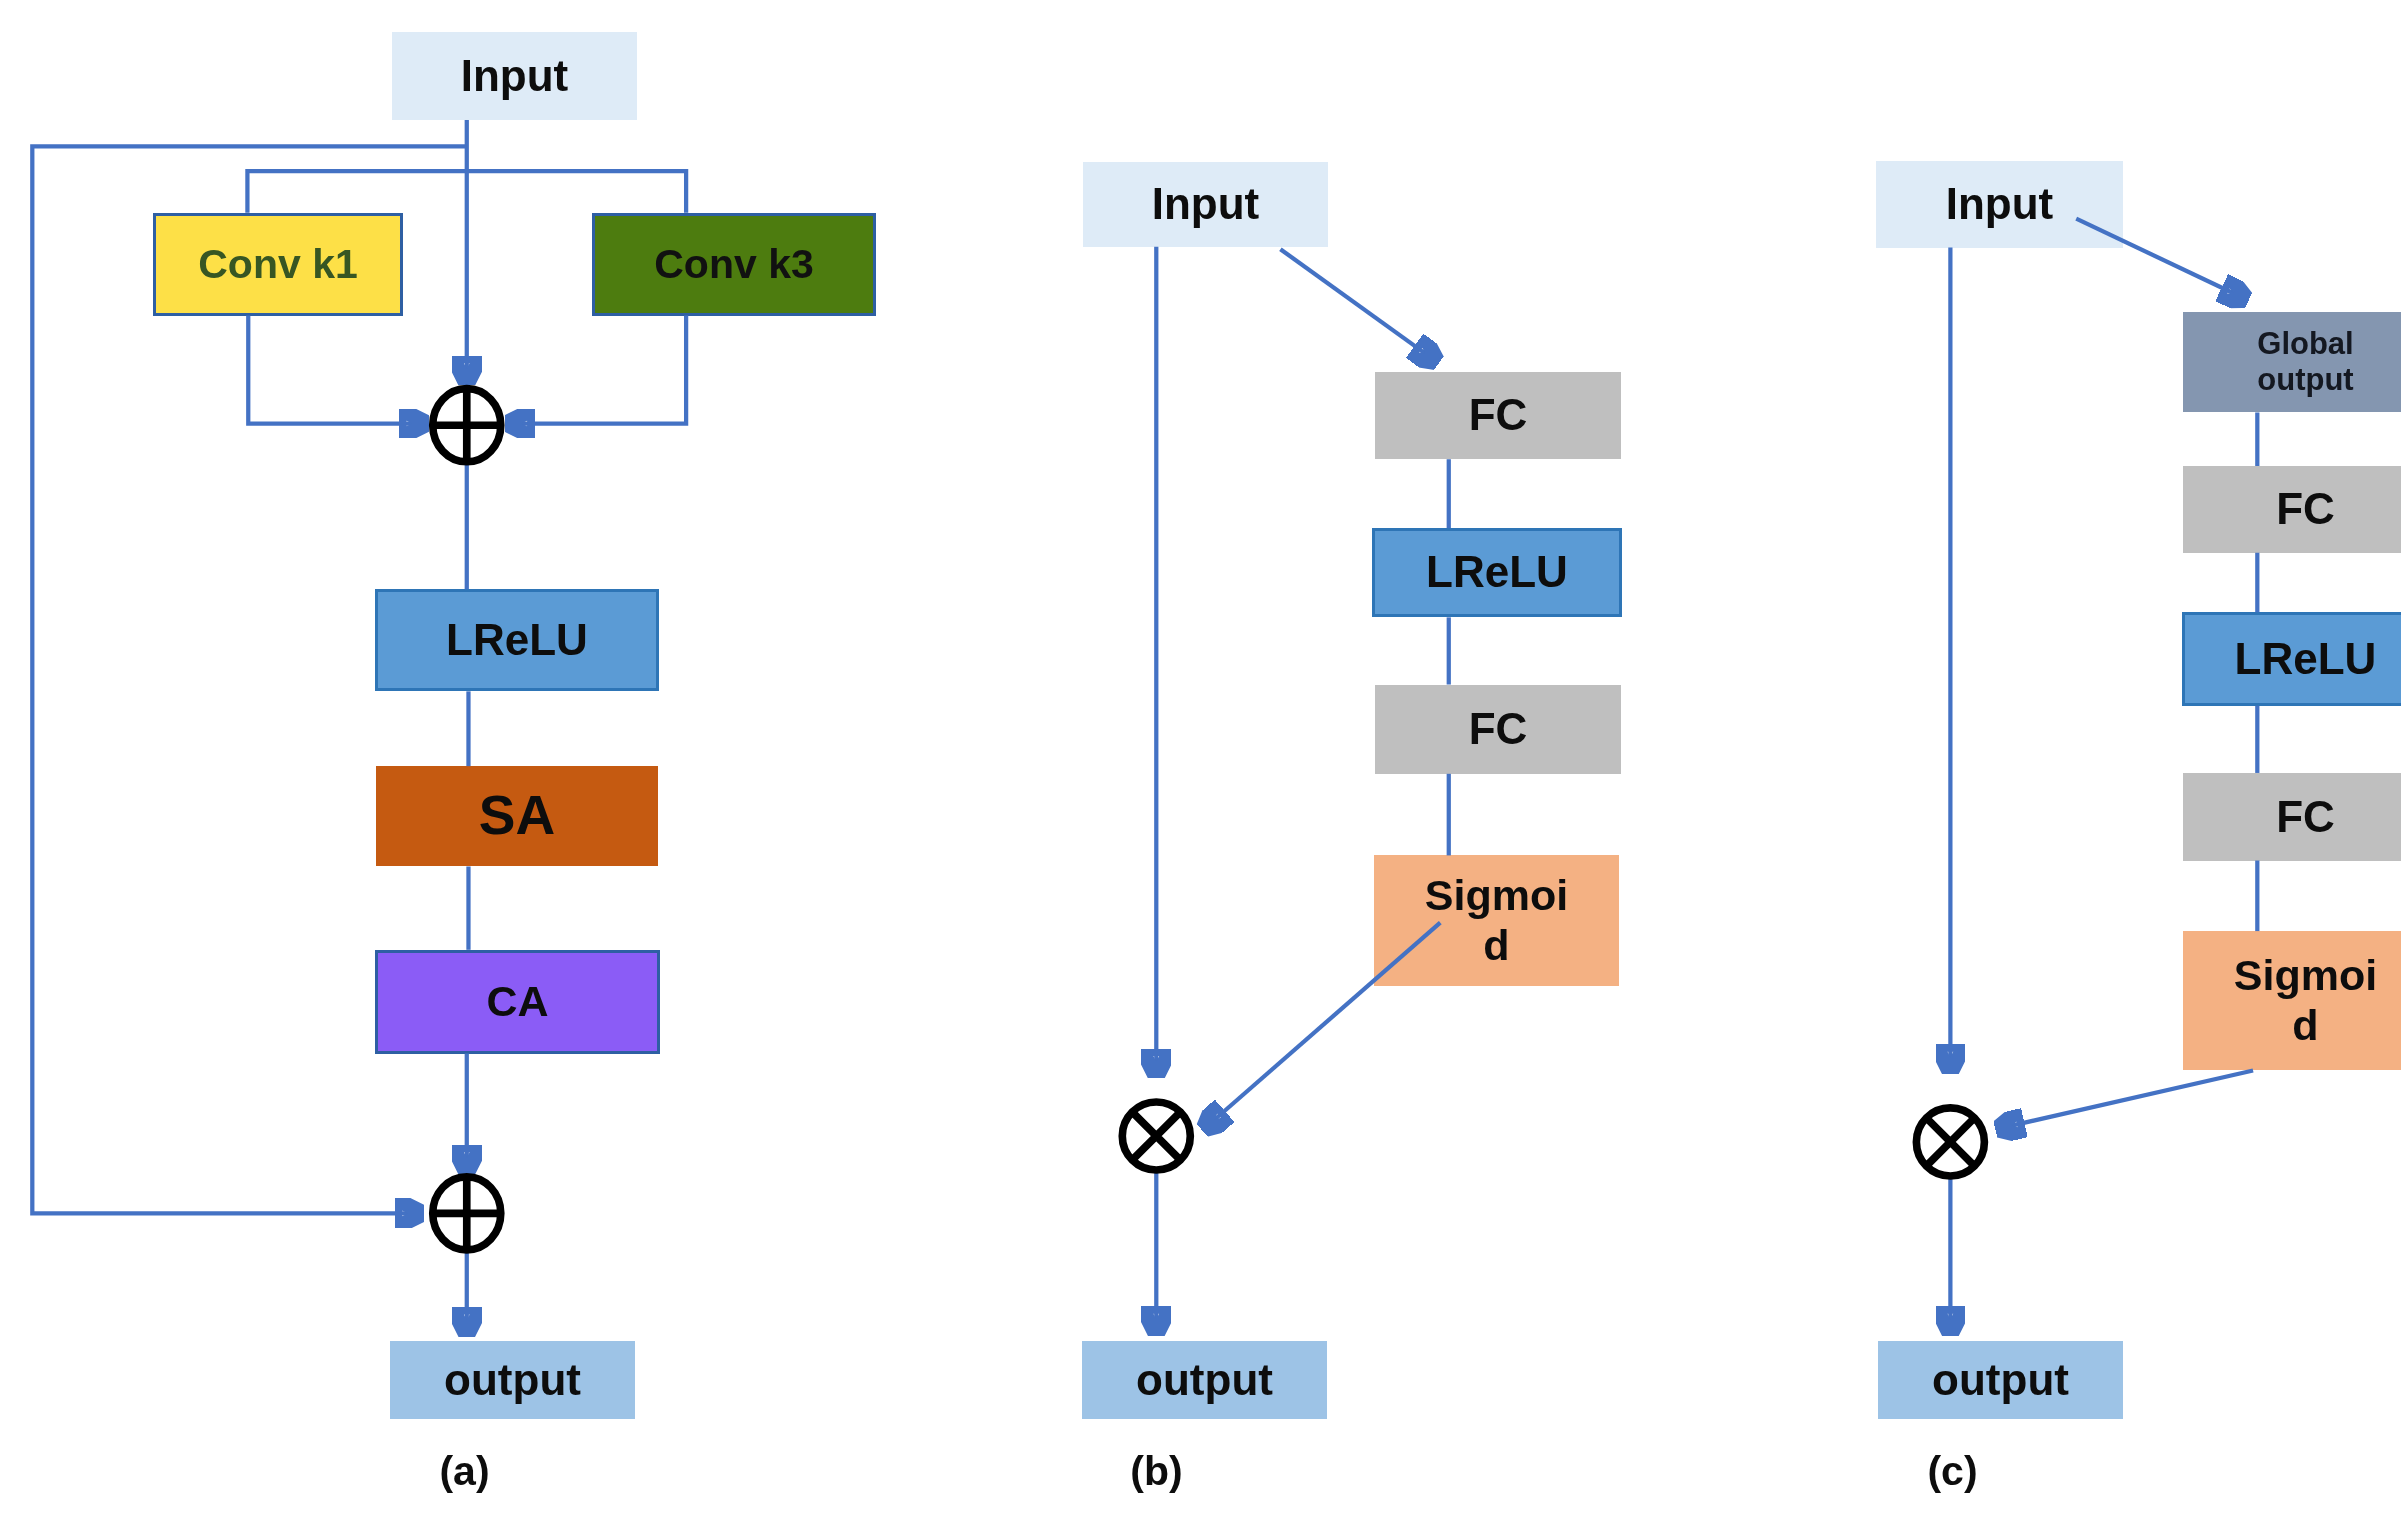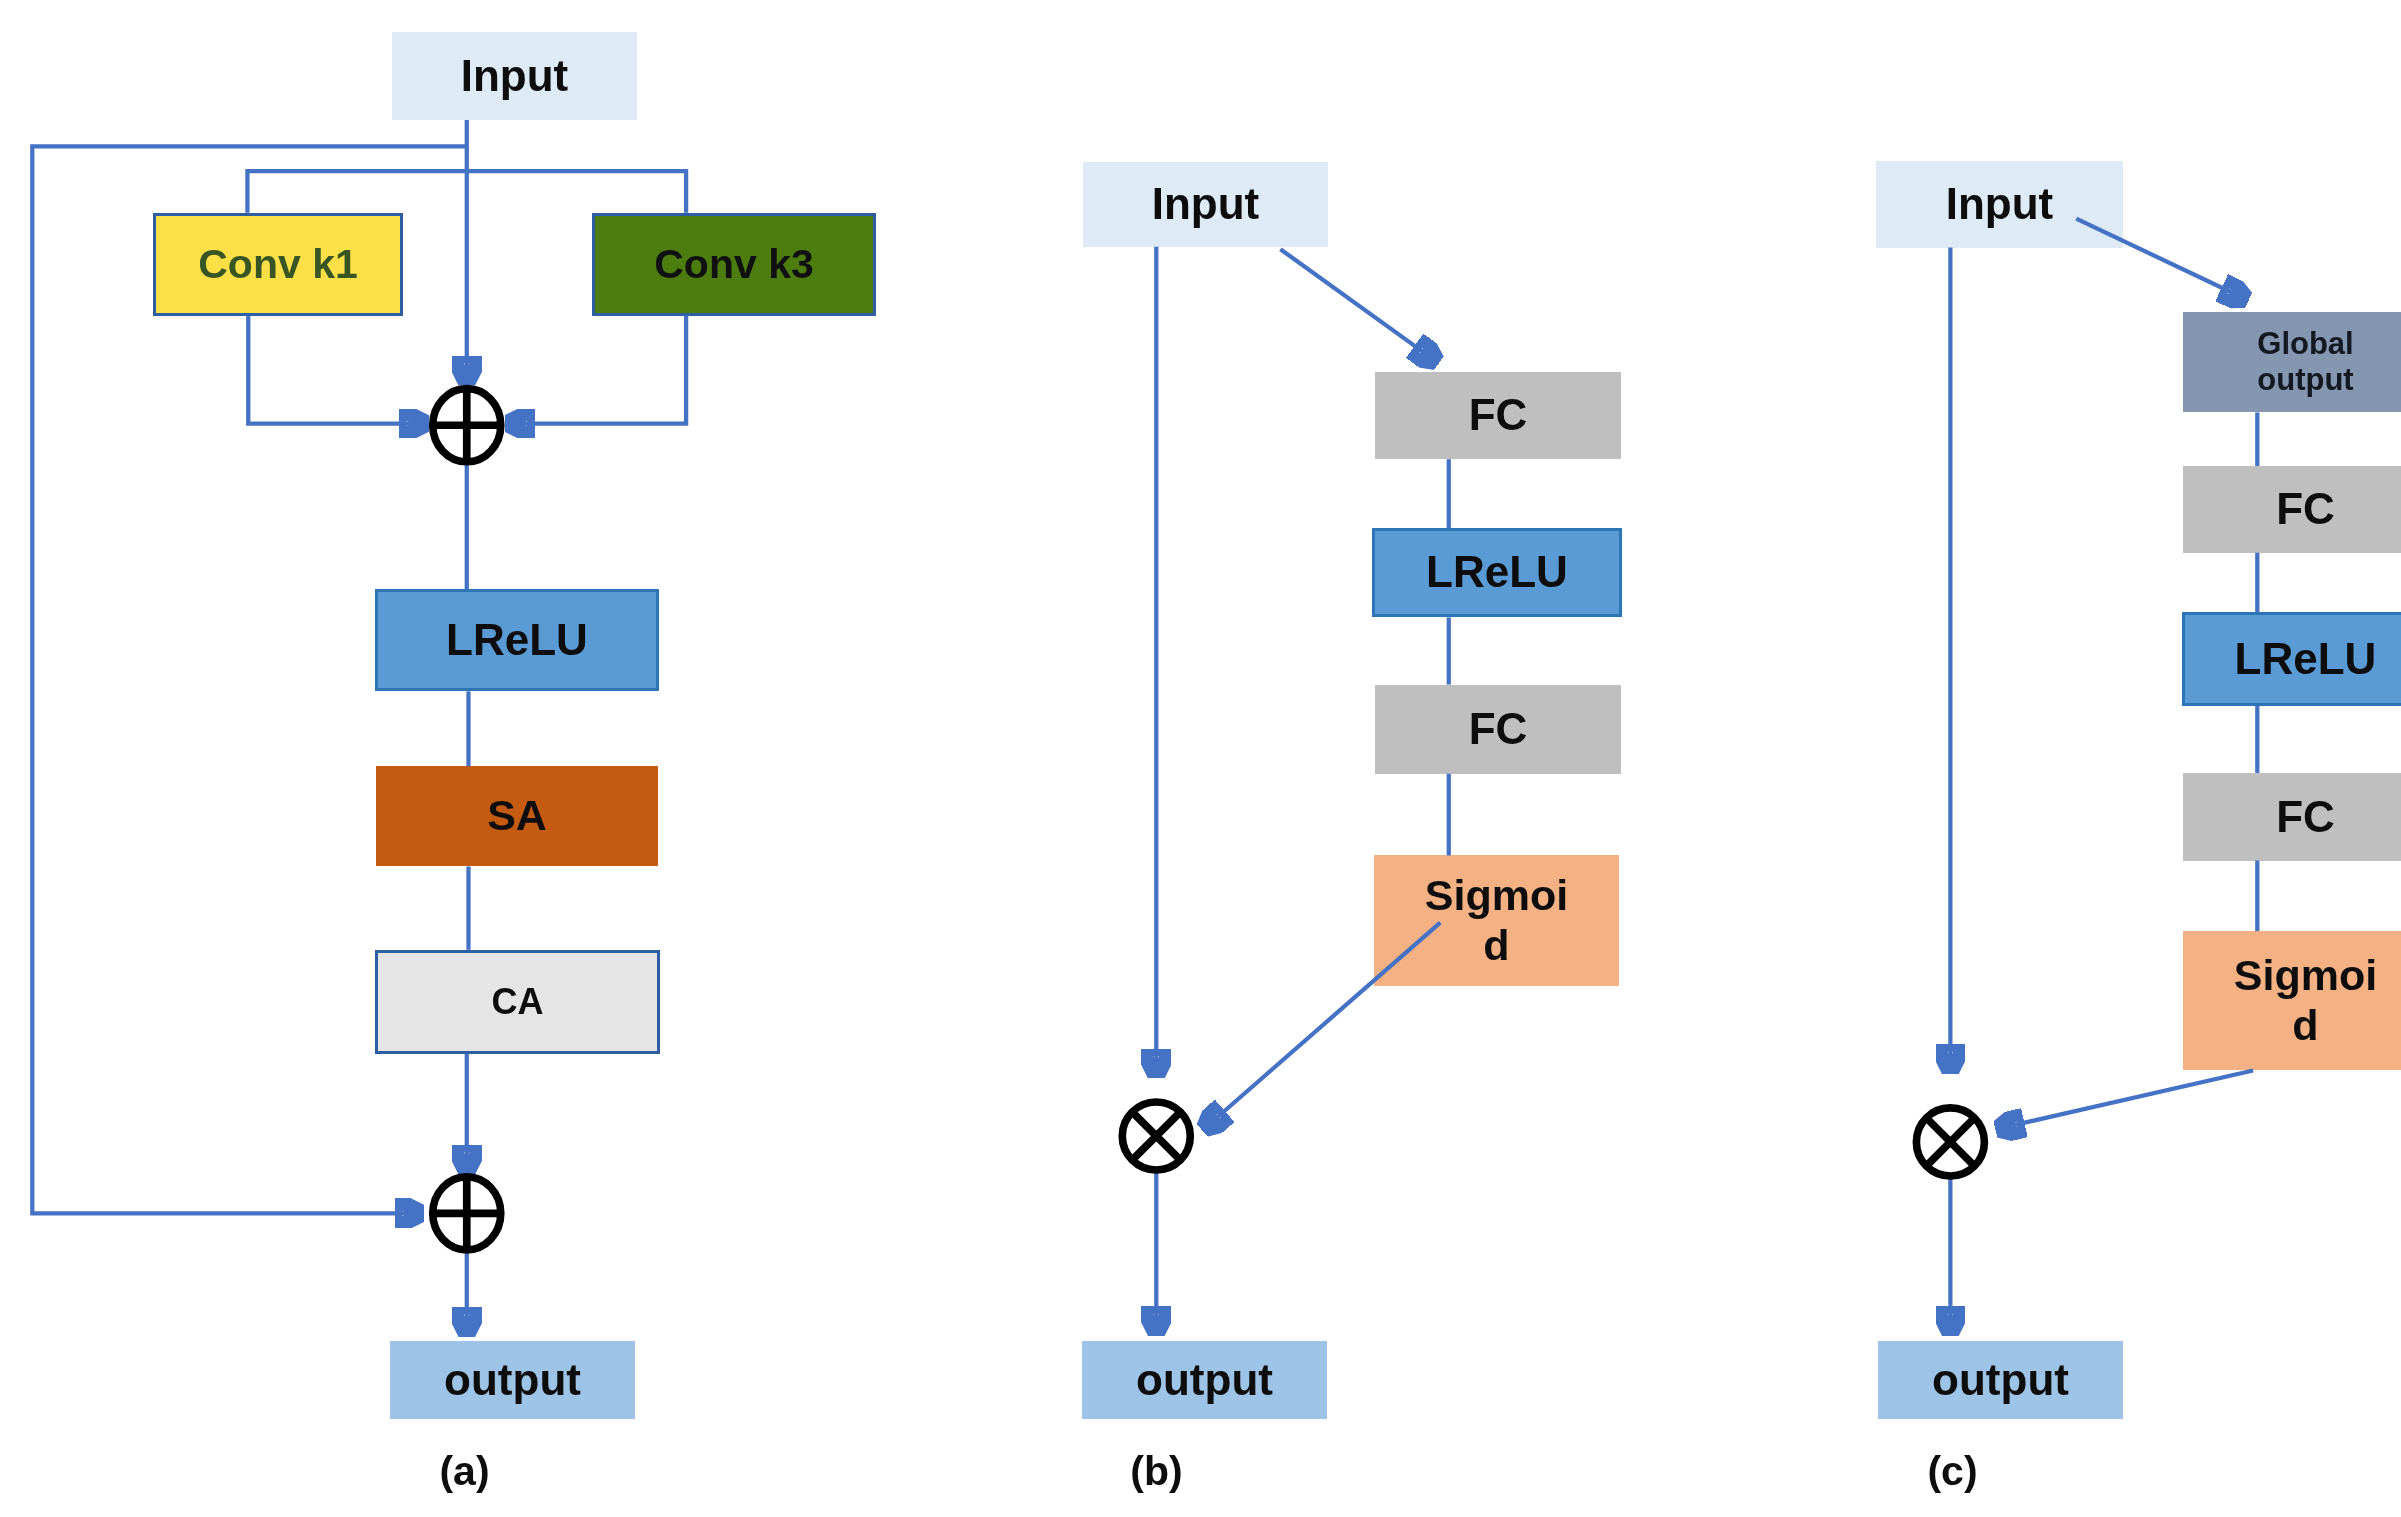--- a/index.html
+++ b/index.html
@@ -25,22 +25,22 @@
     position:absolute;
     display:flex;align-items:center;justify-content:center;
     font-weight:bold;font-size:41px;color:#0d0d0d;
   }
   .wrap-narrow{display:inline-block;word-break:break-all;}
   
   #a-input   {left:344px; top:32px;   width:245px; height:88px; background:#DEEBF7; font-size:44px;}
   #a-conv-k1 {left:105px; top:213px;  width:250px; height:103px; background:#fde047; border:3.4px solid #2E5FA3; color:#375623; font-size:41px;}
   #a-conv-k3 {left:544px; top:213px;  width:284px; height:103px; background:#4d7c0f; border:3.4px solid #2E5FA3; color:#111111; font-size:41px;}
   #a-lrelu   {left:327px; top:589px;  width:284px; height:102px; background:#5B9BD5; border:3.4px solid #2E75B6; font-size:44px;}
-  #a-sa      {left:328px; top:766px;  width:282px; height:100px; background:#C55A11; font-size:43px;}
-  #a-ca      {left:327px; top:950px; width:285px; height:104px; background:#e5e5e5; border:3.4px solid #2E5FA3; font-size:36px;}
+  #a-sa      {left:328px; top:766px;  width:282px; height:100px; background:#C55A11; font-size:55px;}
+  #a-ca      {left:327px; top:950px; width:285px; height:104px; background:#8b5cf6; border:3.4px solid #2E5FA3; font-size:43px;}
   #a-output  {left:342px; top:1341px; width:245px; height:78px;  background:#9DC3E6; font-size:44px;}
   #label-a   {left:342px; top:1441px; width:245px; height:60px;}
   
   #b-input   {left:1035px; top:162px;  width:245px; height:85px; background:#DEEBF7; font-size:44px;}
   #b-fc1     {left:1327px; top:372px;  width:246px; height:87px; background:#BFBFBF; font-size:44px;}
   #b-lrelu   {left:1324px; top:528px;  width:250px; height:89px; background:#5B9BD5; border:3.4px solid #2E75B6; font-size:44px;}
   #b-fc2     {left:1327px; top:685px;  width:246px; height:89px; background:#BFBFBF; font-size:44px;}
   #b-sigmoid {left:1326px; top:855px; width:245px; height:131px; background:#F4B183; font-size:43px;}
   #b-output  {left:1034px; top:1341px; width:245px; height:78px;  background:#9DC3E6; font-size:44px;}
   #label-b   {left:1034px; top:1441px; width:245px; height:60px;}

